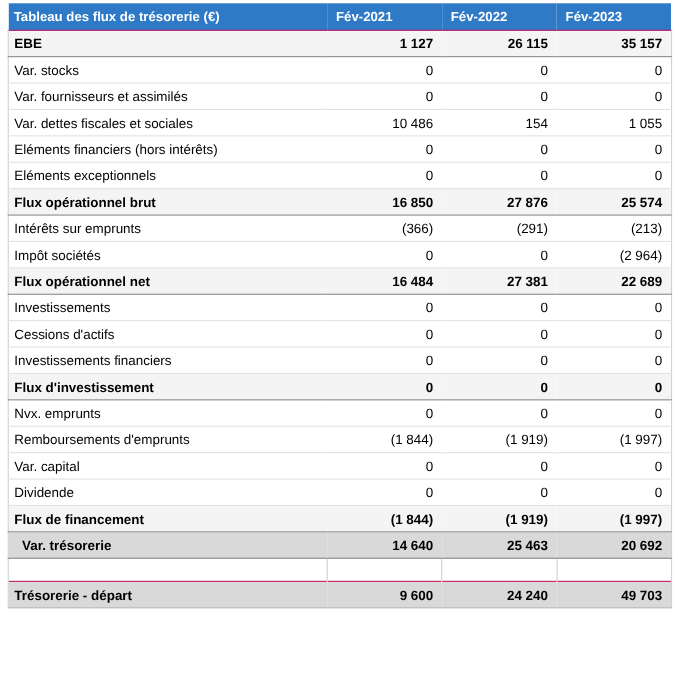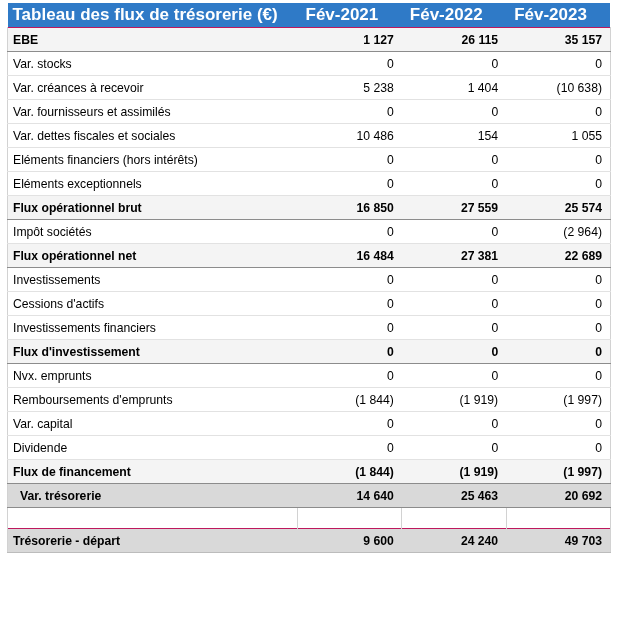--- a/index.html
+++ b/index.html
@@ -32,21 +32,21 @@
   }
 
   table.cf-table col.c-label { width: 290px; }
   table.cf-table col.c-val   { width: 104.33px; }
 
   
   thead tr.cf-head-row th {
     background: #2f7ac7;
     color: #ffffff;
     font-weight: bold;
-    font-size: 17px;
+    font-size: 12px;
     height: 24px;
     padding: 0 8px;
     border: none;
     white-space: nowrap;
   }
   thead tr.cf-head-row th.h-label {
     text-align: left;
     padding-left: 5px;
   }
   thead tr.cf-head-row th.h-val {
@@ -142,26 +142,20 @@
           <td class="t-val">26 115</td>
           <td class="t-val last">35 157</td>
         </tr>
         <tr class="r-item">
           <td class="t-label">Var. stocks</td>
           <td class="t-val">0</td>
           <td class="t-val">0</td>
           <td class="t-val last">0</td>
         </tr>
         <tr class="r-item">
-          <td class="t-label">Var. créances à recevoir</td>
-          <td class="t-val">5 238</td>
-          <td class="t-val">1 404</td>
-          <td class="t-val last">(10 638)</td>
-        </tr>
-        <tr class="r-item">
           <td class="t-label">Var. fournisseurs et assimilés</td>
           <td class="t-val">0</td>
           <td class="t-val">0</td>
           <td class="t-val last">0</td>
         </tr>
         <tr class="r-item">
           <td class="t-label">Var. dettes fiscales et sociales</td>
           <td class="t-val">10 486</td>
           <td class="t-val">154</td>
           <td class="t-val last">1 055</td>
@@ -174,22 +168,28 @@
         </tr>
         <tr class="r-item">
           <td class="t-label">Eléments exceptionnels</td>
           <td class="t-val">0</td>
           <td class="t-val">0</td>
           <td class="t-val last">0</td>
         </tr>
         <tr class="r-sub">
           <td class="t-label">Flux opérationnel brut</td>
           <td class="t-val">16 850</td>
-          <td class="t-val">27 559</td>
+          <td class="t-val">27 876</td>
           <td class="t-val last">25 574</td>
+        </tr>
+        <tr class="r-item">
+          <td class="t-label">Intérêts sur emprunts</td>
+          <td class="t-val">(366)</td>
+          <td class="t-val">(291)</td>
+          <td class="t-val last">(213)</td>
         </tr>
         <tr class="r-item">
           <td class="t-label">Impôt sociétés</td>
           <td class="t-val">0</td>
           <td class="t-val">0</td>
           <td class="t-val last">(2 964)</td>
         </tr>
         <tr class="r-sub">
           <td class="t-label">Flux opérationnel net</td>
           <td class="t-val">16 484</td>

